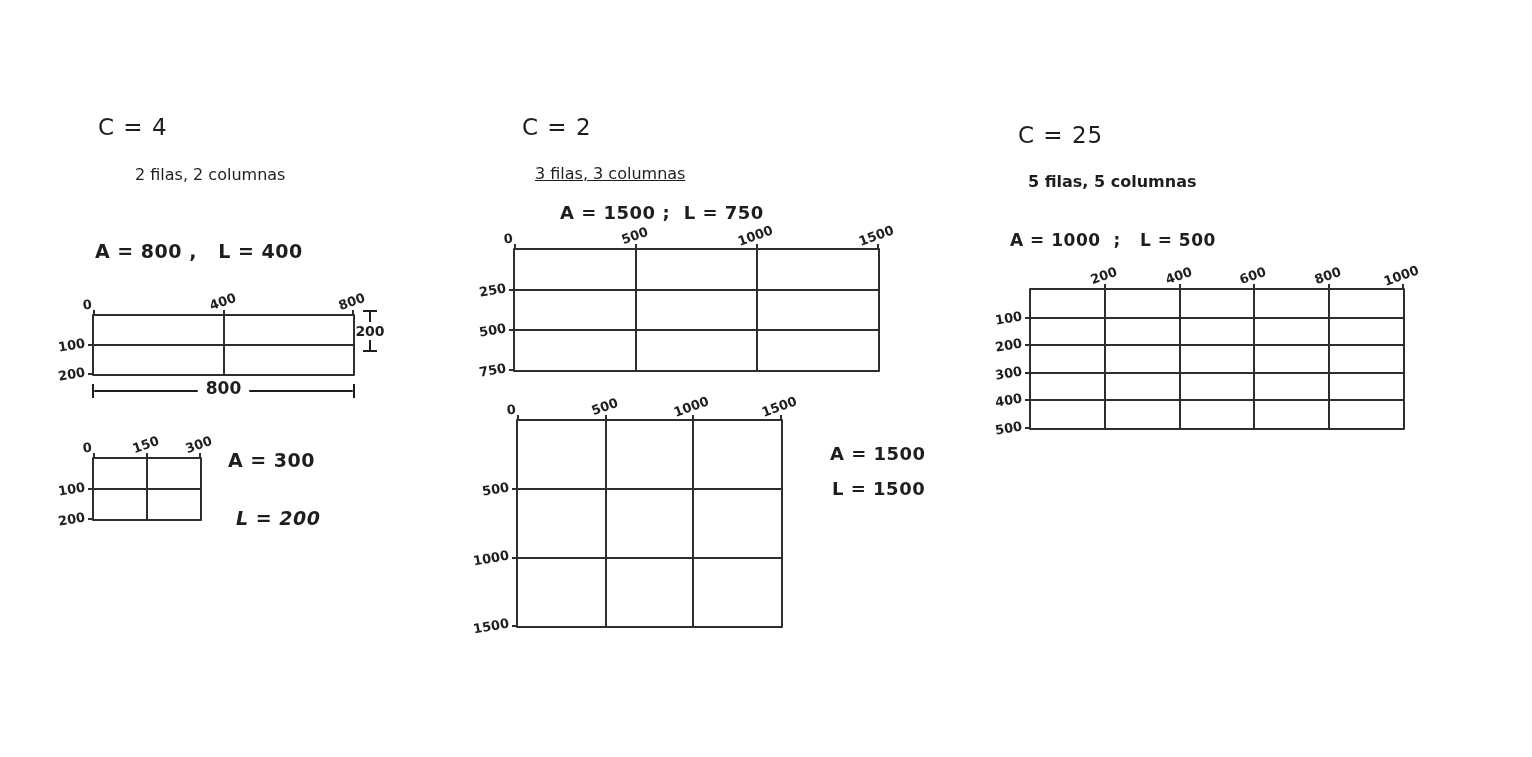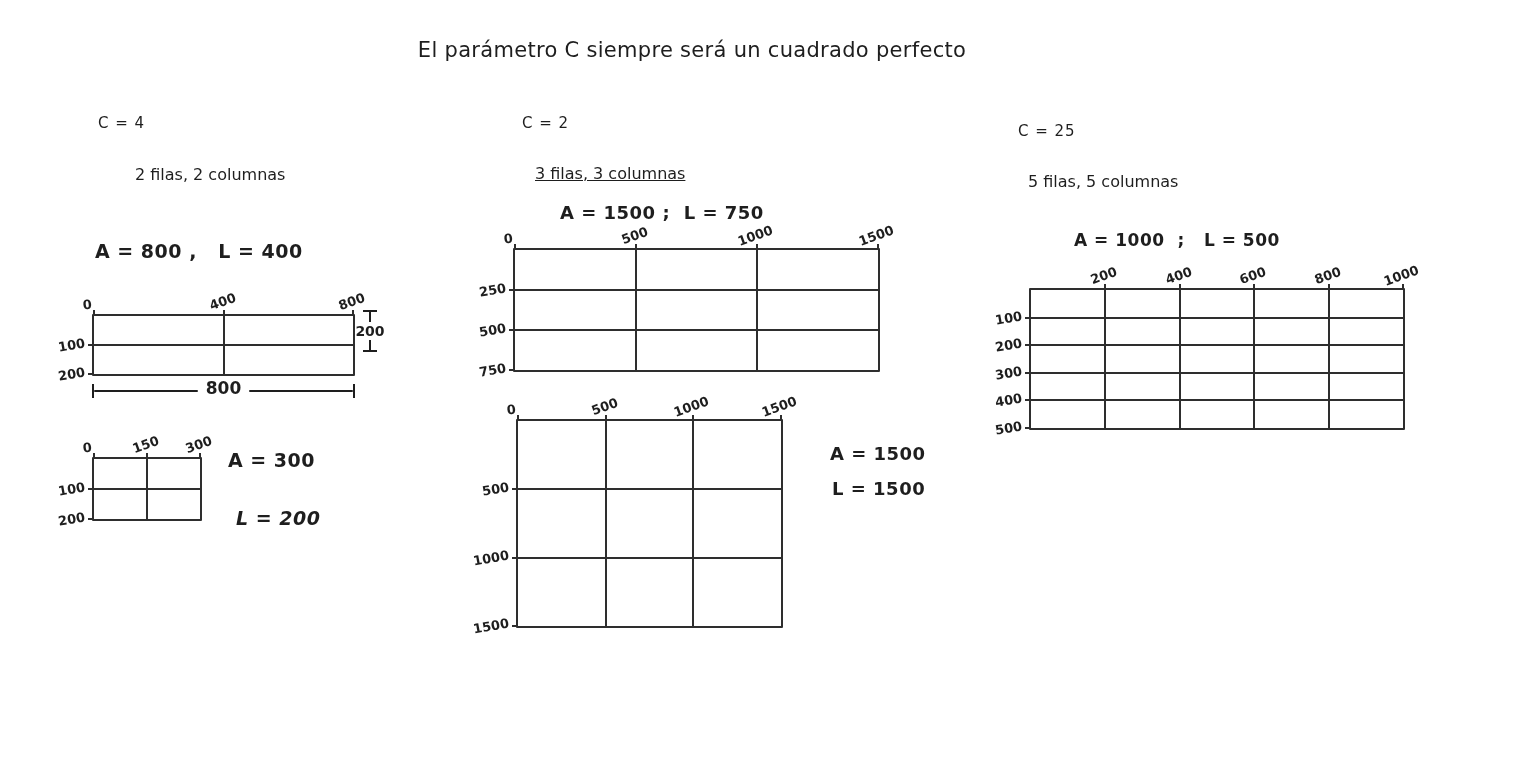--- a/index.html
+++ b/index.html
@@ -10,21 +10,21 @@
   body{font-family:"DejaVu Sans","Liberation Sans",sans-serif;color:var(--ink);}
   #canvas{
     position:relative;width:1532px;height:757px;background:#ffffff;overflow:hidden;
   }
   .abs{position:absolute;}
   .pre{white-space:pre;}
   .title{
     left:0;width:1384px;top:38px;text-align:center;
     font-size:21px;letter-spacing:0.3px;
   }
-  .c-label{font-size:15px;letter-spacing:1px;}
+  .c-label{font-size:23px;letter-spacing:1px;}
   .dims-label{font-size:16px;}
   .params-label{font-size:19px;font-weight:700;letter-spacing:0.5px;}
   .side-label{font-size:19px;font-weight:700;letter-spacing:0.5px;}
 
   
   .grid{
     position:absolute;
     border:2px solid var(--line);
     border-radius:1px;
   }
@@ -68,21 +68,20 @@
   .footer{
     left:205px;top:645px;width:1120px;
     font-size:21px;line-height:30px;letter-spacing:0.2px;
   }
 </style>
 </head>
 <body>
 
 <div id="canvas">
 
-  <div class="abs title">El parámetro C siempre será un cuadrado perfecto</div>
 
   <div>
     <div class="abs c-label" style="left:98px;top:114px;">C = 4</div>
     <div class="abs dims-label" style="left:135px;top:165px;">2 filas, 2 columnas</div>
     <div class="abs params-label pre" style="left:95px;top:240px;">A = 800 ,   L = 400</div>
 
     <div class="grid" style="left:92px;top:314px;width:259px;height:58px;">
         <div class="vl" style="left: calc(50% - 1px);"></div>
         <div class="hl" style="top: calc(50% - 1px);"></div>
         <div class="xtm" style="left: calc(0% - 1px);"></div>
@@ -178,22 +177,22 @@
         <div class="ytm" style="top: calc(100% - 1px);"></div>
         <span class="ytick" style="top: 100%;">1500</span>
       </div>
 
     <div class="abs side-label" style="left:830px;top:443px;font-size:18px;">A = 1500</div>
     <div class="abs side-label" style="left:832px;top:478px;font-size:18px;">L = 1500</div>
   </div>
 
   <div>
     <div class="abs c-label" style="left:1018px;top:122px;">C = 25</div>
-    <div class="abs dims-label" style="left:1028px;top:172px;">5 filas, 5 columnas</div>
-    <div class="abs params-label pre" style="left:1074px;top:230px;font-size:17px;">A = 1000  ;   L = 500</div>
+    <div class="abs dims-label" style="left:1028px;top:172px;font-weight:bold;">5 filas, 5 columnas</div>
+    <div class="abs params-label pre" style="left:1010px;top:230px;font-size:17px;">A = 1000  ;   L = 500</div>
 
     <div class="grid" style="left:1029px;top:288px;width:372px;height:138px;">
         <div class="vl" style="left: calc(20% - 1px);"></div>
         <div class="vl" style="left: calc(40% - 1px);"></div>
         <div class="vl" style="left: calc(60% - 1px);"></div>
         <div class="vl" style="left: calc(80% - 1px);"></div>
         <div class="hl" style="top: calc(20% - 1px);"></div>
         <div class="hl" style="top: calc(40% - 1px);"></div>
         <div class="hl" style="top: calc(60% - 1px);"></div>
         <div class="hl" style="top: calc(80% - 1px);"></div>

